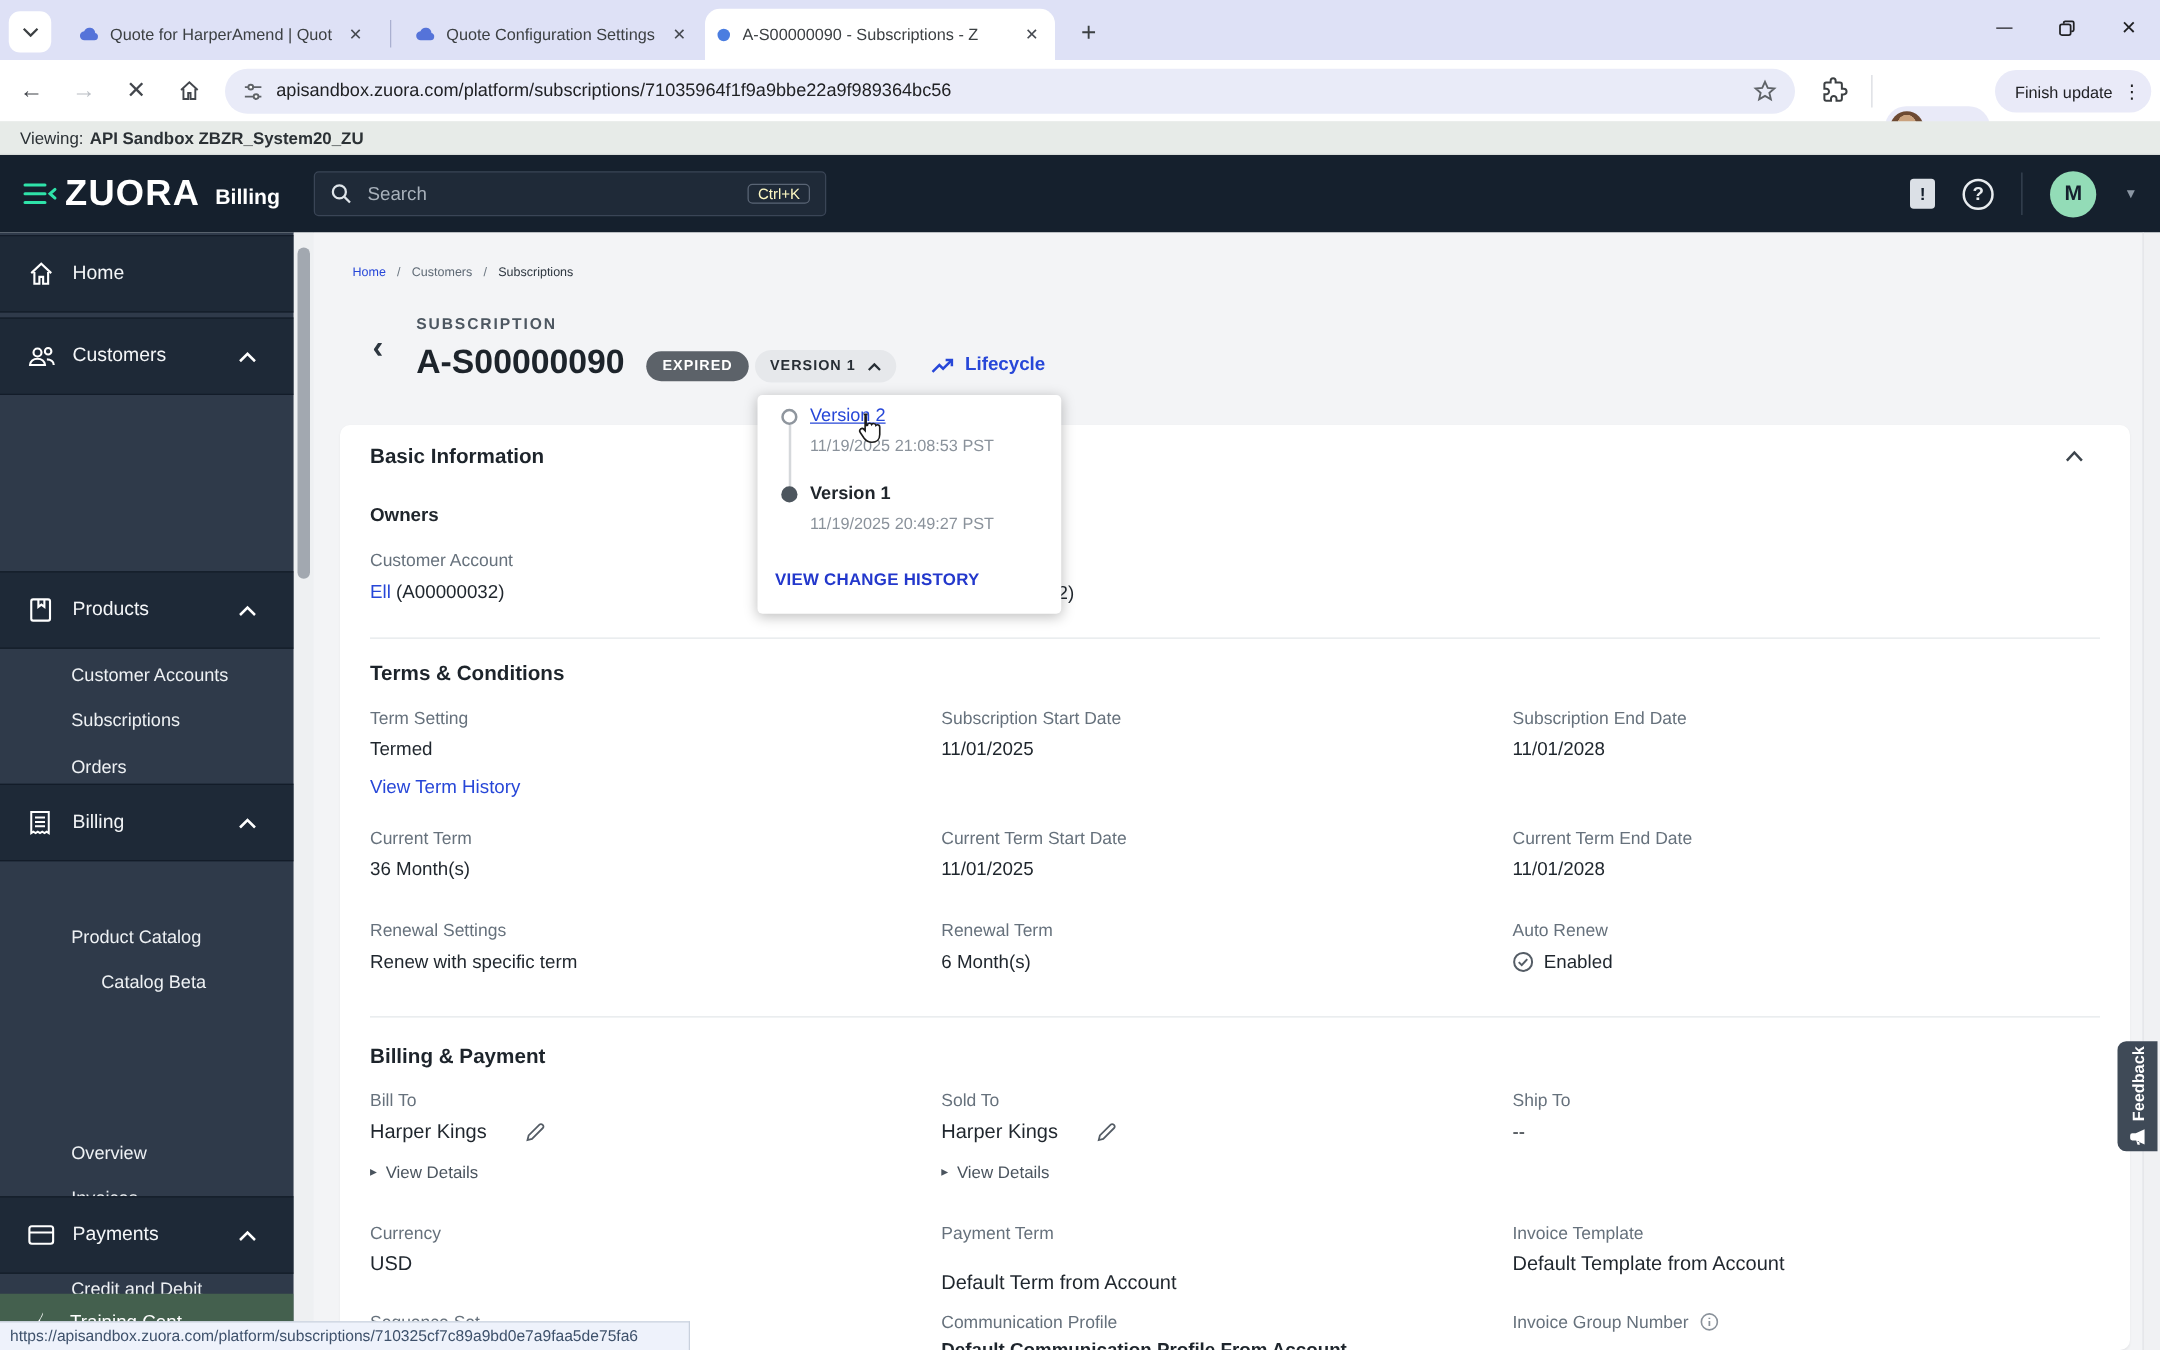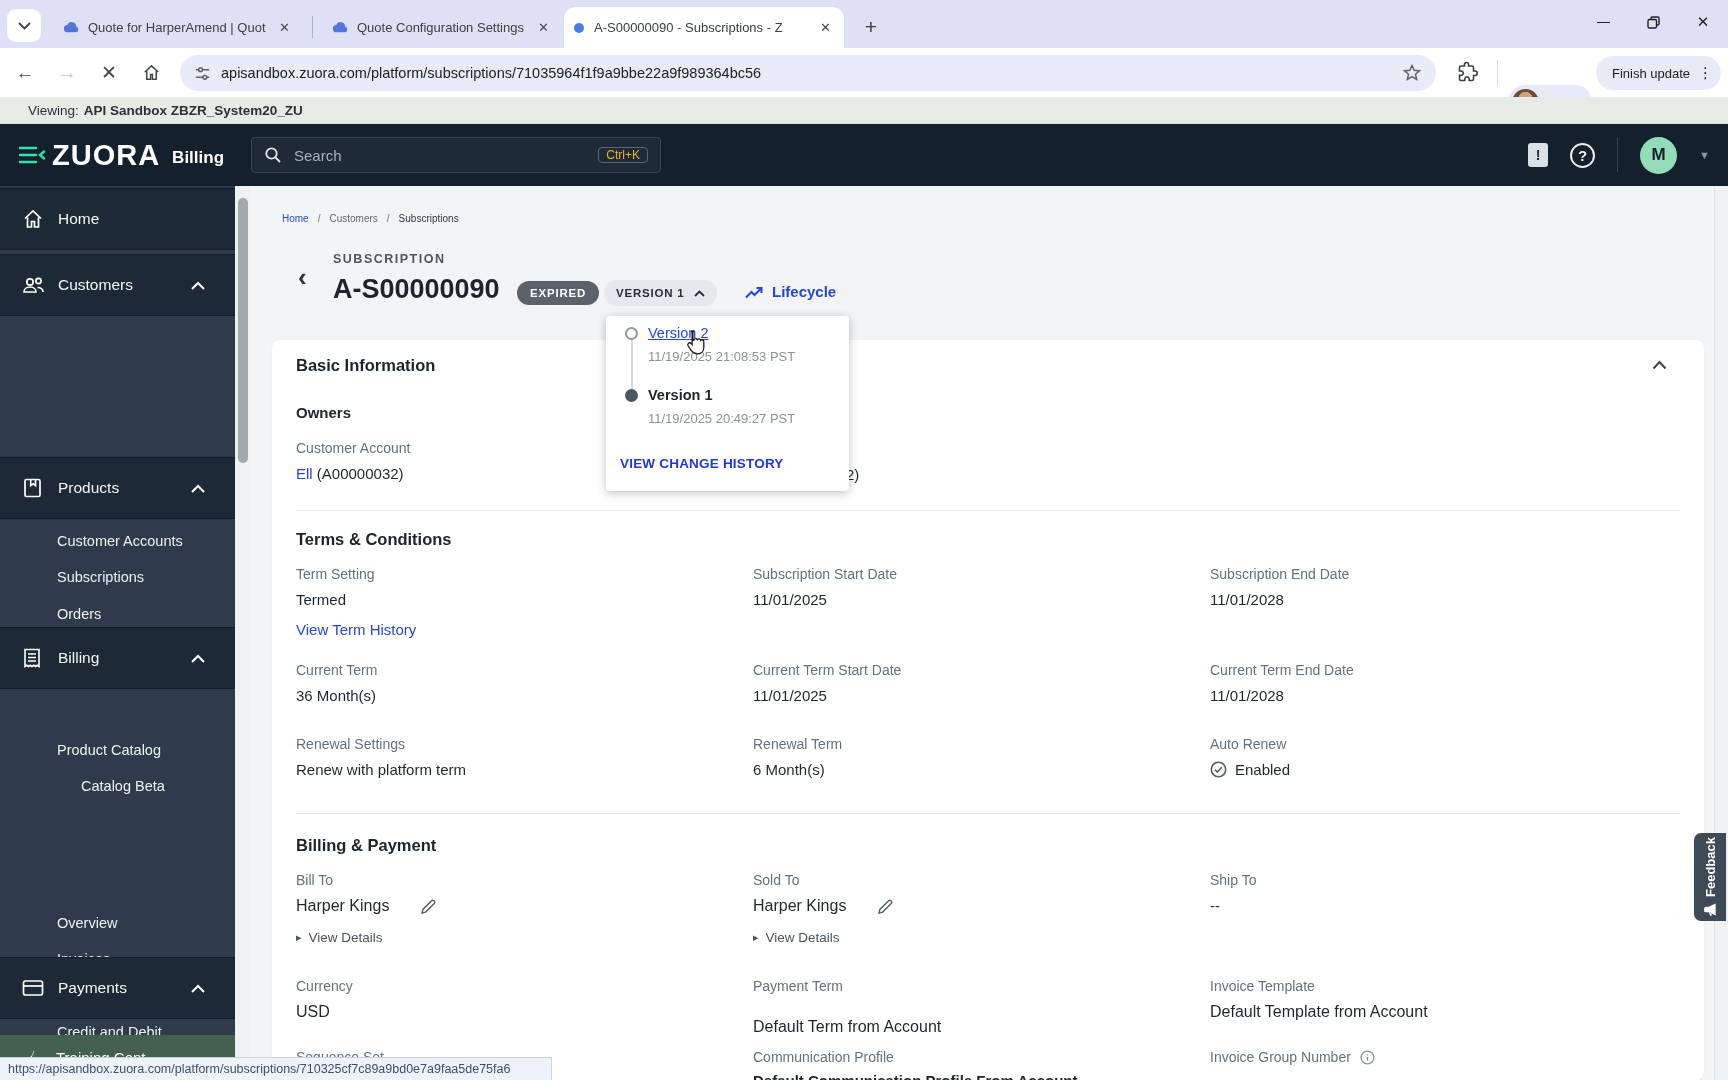--- a/index.html
+++ b/index.html
@@ -21,30 +21,30 @@
   .winbtn { width:50px; height:44px; display:flex; align-items:center; justify-content:center; color:#202124; font-size:15px; }
   .toolbar { position:absolute; left:0; top:48px; width:1728px; height:49px; background:#fff; display:flex; align-items:center; }
   .navbtn { width:34px; height:34px; display:flex; align-items:center; justify-content:center; font-size:19px; color:#43474d; margin-left:8px; }
   .navbtn.disabled { color:#bcc0c6; }
   .omnibox { position:absolute; left:180px; top:55px; width:1256px; height:36px; background:#e9ebf8; border-radius:18px; display:flex; align-items:center; padding:0 14px; }
   .urltext { font-size:14.5px; color:#202124; margin-left:10px; flex:1; white-space:nowrap; overflow:hidden; }
   .pillbtn { height:34px; background:#e9eaf8; border-radius:17px; display:flex; align-items:center; font-size:13px; color:#202124; }
   .tb-divider { position:absolute; left:1497px; top:60px; width:1px; height:26px; background:#d8dadf; }
 
   
-  .envbar { position:absolute; left:0; top:97px; width:1728px; height:27px; background:#e7ebe8; border-bottom:1px solid #d8dcd9; display:flex; align-items:center; padding-left:28px; font-size:13.5px; color:#2b3135; }
+  .envbar { position:absolute; left:0; top:97px; width:1728px; height:27px; background:#e7ebe8; border-bottom:1px solid #d8dcd9; display:flex; align-items:center; padding-left:16px; font-size:13.5px; color:#2b3135; }
   .envbar b { margin-left:5px; }
 
   
   .appheader { position:absolute; left:0; top:124px; width:1728px; height:62px; background:#15202d; display:flex; align-items:center; }
   .logo { color:#fff; font-size:29px; font-weight:bold; letter-spacing:1px; margin-left:52px; }
   .product { color:#fff; font-size:17px; font-weight:600; margin-left:12px; margin-top:6px; }
   .searchbox { position:absolute; left:251px; top:13px; width:410px; height:36px; background:#1f2a38; border:1px solid #3a4556; border-radius:4px; display:flex; align-items:center; padding:0 12px; }
   .searchph { color:#a8b1bb; font-size:15px; margin-left:12px; flex:1; }
-  .kbd { border:1px solid #5a6575; border-radius:4px; color:#eab308; font-size:12px; padding:0 7px; }
+  .kbd { border:1px solid #5a6575; border-radius:4px; color:#fef9c3; font-size:12px; padding:0 7px; }
   .hdr-right { position:absolute; right:18px; top:0; height:62px; display:flex; align-items:center; gap:22px; }
   .helpcircle { width:25px; height:25px; border:2px solid #e8ecef; border-radius:50%; color:#e8ecef; font-size:15px; font-weight:bold; display:flex; align-items:center; justify-content:center; }
   .clipicon { width:20px; height:24px; background:#dbe0e6; border-radius:3px; color:#15202d; font-size:14px; font-weight:bold; display:flex; align-items:center; justify-content:center; }
   .vdiv { width:1px; height:34px; background:#3a4656; }
   .avatar { width:37px; height:37px; border-radius:50%; background:#93dcb7; color:#16212e; font-size:17px; font-weight:600; display:flex; align-items:center; justify-content:center; }
   .caret { color:#8b96a3; font-size:11px; }
 
   
   .sidebar { position:absolute; left:0; top:186px; width:235px; height:894px; background:#2f3a4a; }
   .navrow { position:absolute; left:0; width:235px; height:62px; background:#1e2937; display:flex; align-items:center; border-top:1px solid #131c29; border-bottom:1px solid #131c29; color:#f4f6f8; font-size:15.5px; }
@@ -383,21 +383,21 @@
 <div class="f" style="left:753px; top:662px;">
   <div class="lbl">Current Term Start Date</div>
   <div class="val">11/01/2025</div>
 </div>
 <div class="f" style="left:1210px; top:662px;">
   <div class="lbl">Current Term End Date</div>
   <div class="val">11/01/2028</div>
 </div>
 <div class="f" style="left:296px; top:736px;">
   <div class="lbl">Renewal Settings</div>
-  <div class="val">Renew with platform term</div>
+  <div class="val">Renew with specific term</div>
 </div>
 <div class="f" style="left:753px; top:736px;">
   <div class="lbl">Renewal Term</div>
   <div class="val">6 Month(s)</div>
 </div>
 <div class="f" style="left:1210px; top:736px;">
   <div class="lbl">Auto Renew</div>
   <div class="val checkrow">
     <svg width="17" height="17" viewBox="0 0 17 17">
         <circle cx="8.5" cy="8.5" r="7.2" fill="none" stroke="#555d66" stroke-width="1.6"></circle>

